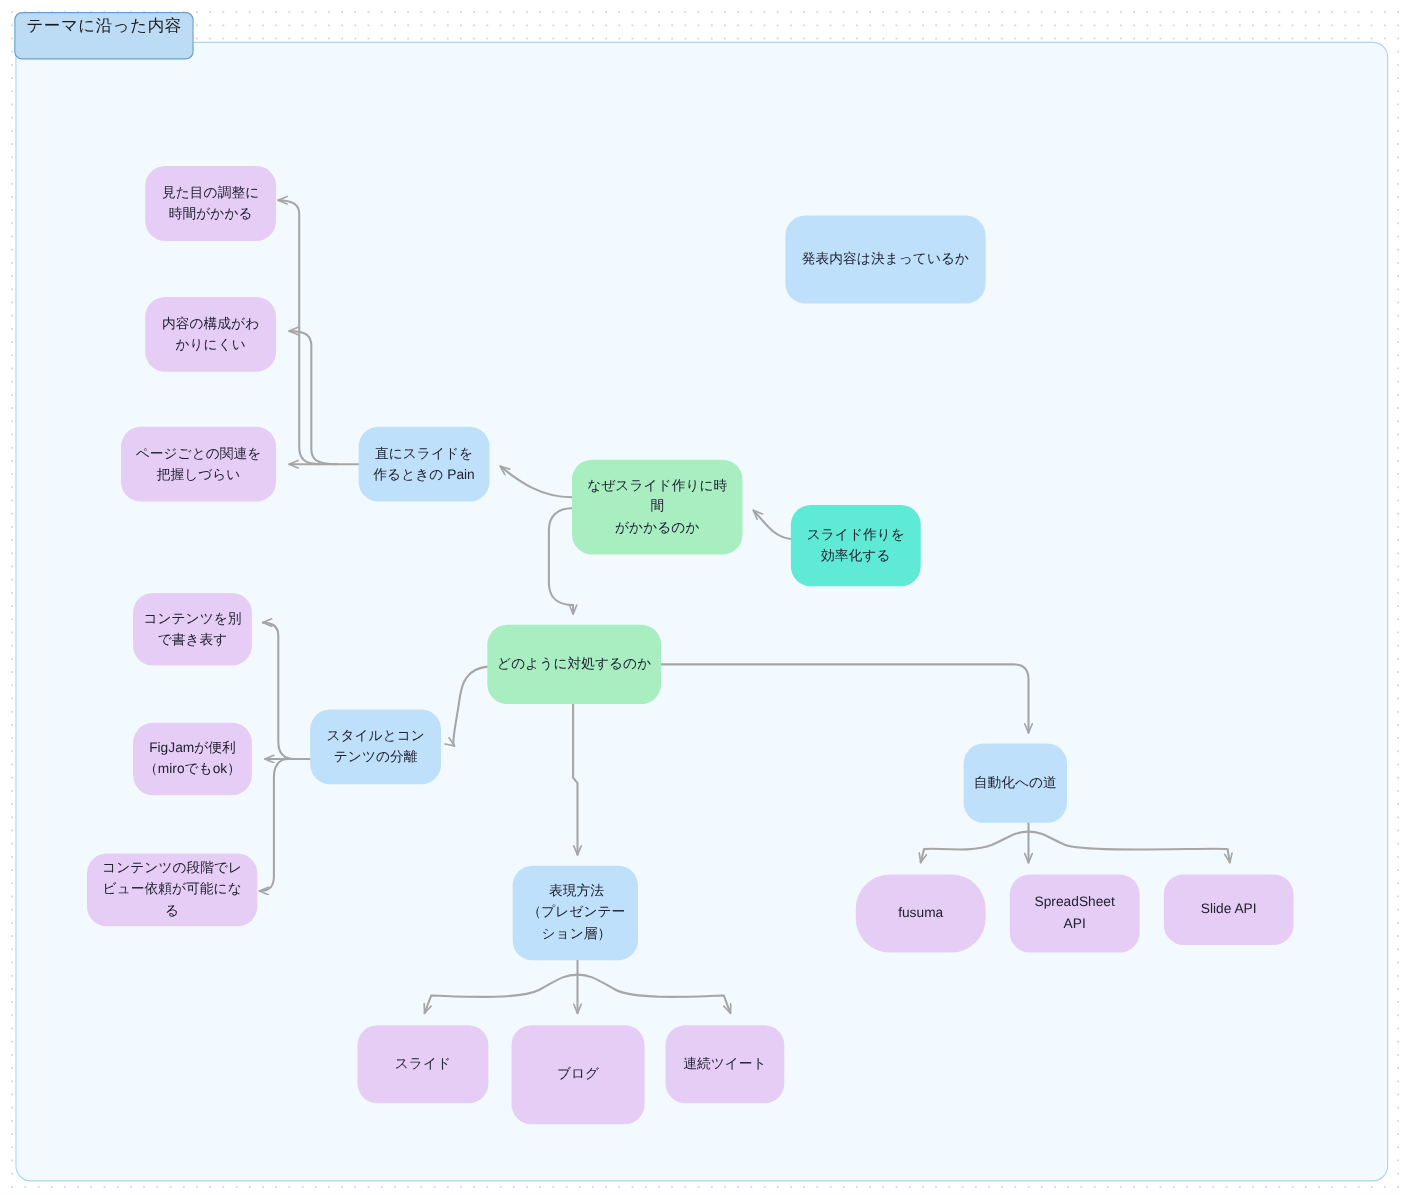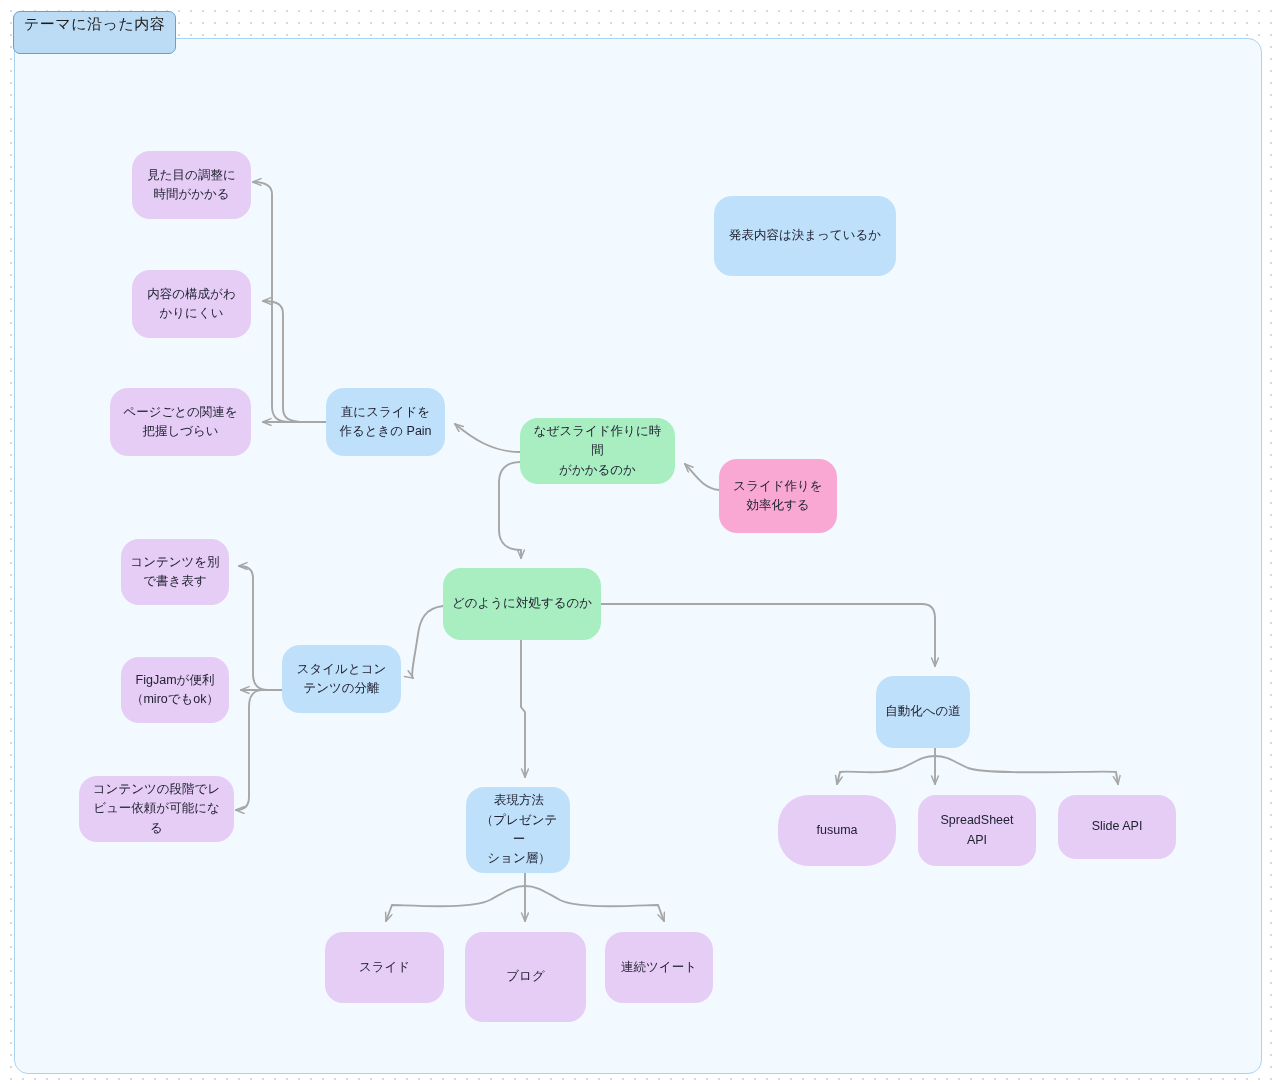--- a/index.html
+++ b/index.html
@@ -59,21 +59,21 @@
     font-size:12.5px;
     line-height:1.55;
     color:#222233;
     padding:4px 8px;
     white-space:pre-line;
     z-index:3;
   }
   .n-purple{background:#e6cdf5;}
   .n-blue{background:#bfe0fa;}
   .n-green{background:#a8eec1;}
-  .n-pink{background:#f9a8d4;}
+  .n-pink{background:#5eead4;}
 </style>
 </head>
 <body>
 
 <div id="canvas-dots"></div>
 
 <div id="frame"></div>
 
 <div id="frame-title">テーマに沿った内容</div>
 
@@ -116,35 +116,35 @@
 </svg>
 
 <div class="node n-purple" style="left:132px;top:151px;width:119px;height:68px;">見た目の調整に
 時間がかかる</div>
 <div class="node n-purple" style="left:132px;top:270px;width:119px;height:68px;">内容の構成がわ
 かりにくい</div>
 <div class="node n-purple" style="left:110px;top:388px;width:141px;height:68px;">ページごとの関連を
 把握しづらい</div>
 <div class="node n-blue" style="left:326px;top:388px;width:119px;height:68px;">直にスライドを
 作るときの Pain</div>
-<div class="node n-green" style="left:520px;top:418px;width:155px;height:66px;">なぜスライド作りに時間
+<div class="node n-green" style="left:520px;top:418px;width:155px;height:86px;">なぜスライド作りに時間
 がかかるのか</div>
 <div class="node n-pink" style="left:719px;top:459px;width:118px;height:74px;">スライド作りを
 効率化する</div>
 <div class="node n-blue" style="left:714px;top:196px;width:182px;height:80px;">発表内容は決まっているか</div>
 <div class="node n-green" style="left:443px;top:568px;width:158px;height:72px;">どのように対処するのか</div>
 <div class="node n-purple" style="left:121px;top:539px;width:108px;height:66px;">コンテンツを別
 で書き表す</div>
 <div class="node n-purple" style="left:121px;top:657px;width:108px;height:66px;">FigJamが便利
 （miroでもok）</div>
 <div class="node n-purple" style="left:79px;top:776px;width:155px;height:66px;">コンテンツの段階でレ
 ビュー依頼が可能になる</div>
 <div class="node n-blue" style="left:282px;top:645px;width:119px;height:68px;">スタイルとコン
 テンツの分離</div>
-<div class="node n-blue" style="left:466px;top:787px;width:104px;height:86px;padding-left:10px;">表現方法
+<div class="node n-blue" style="left:466px;top:787px;width:114px;height:86px;padding-left:10px;">表現方法
 （プレゼンテー
 ション層）</div>
 <div class="node n-purple" style="left:325px;top:932px;width:119px;height:71px;">スライド</div>
 <div class="node n-purple" style="left:465px;top:932px;width:121px;height:90px;">ブログ</div>
 <div class="node n-purple" style="left:605px;top:932px;width:108px;height:71px;">連続ツイート</div>
 <div class="node n-blue" style="left:876px;top:676px;width:94px;height:72px;">自動化への道</div>
 <div class="node n-purple" style="left:778px;top:795px;width:118px;height:71px;border-radius:31px;">fusuma</div>
 <div class="node n-purple" style="left:918px;top:795px;width:118px;height:71px;">SpreadSheet
 API</div>
 <div class="node n-purple" style="left:1058px;top:795px;width:118px;height:64px;">Slide API</div>

